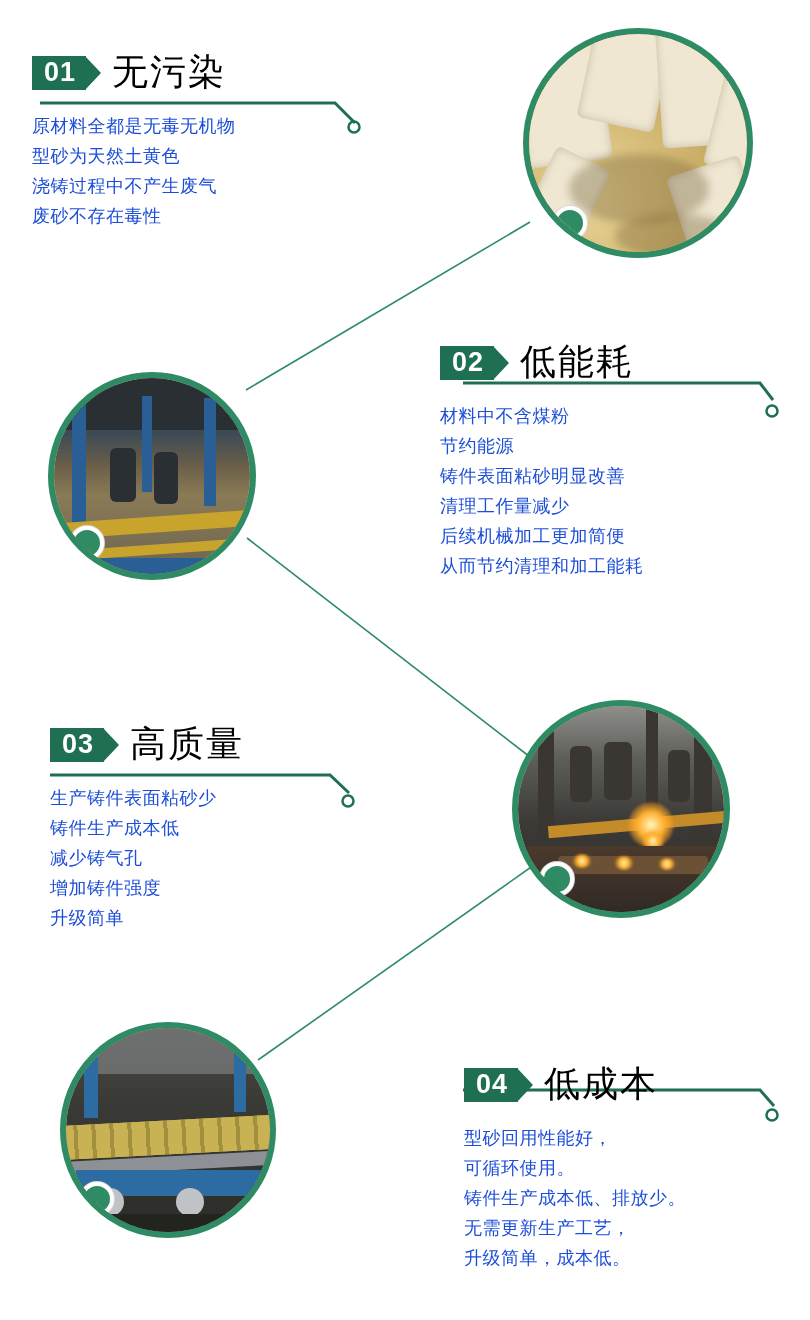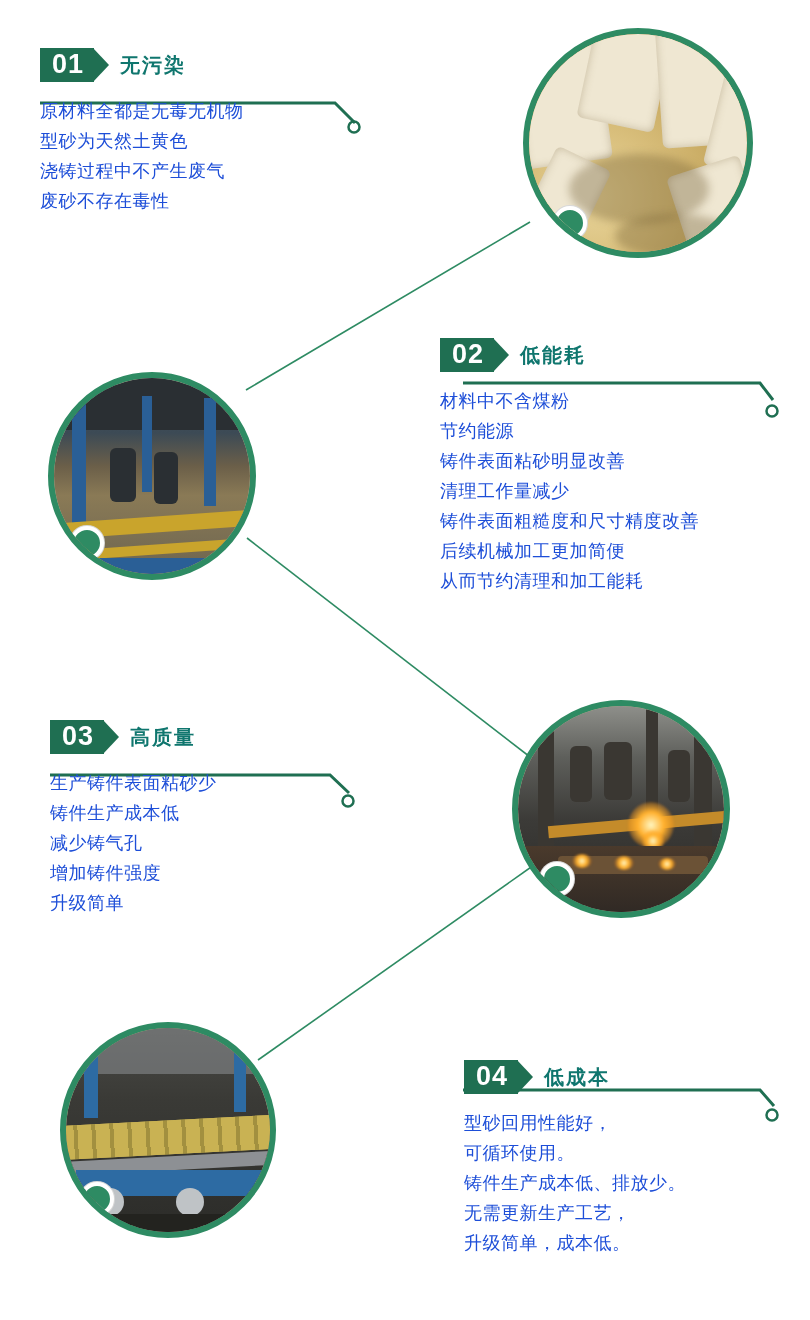--- a/index.html
+++ b/index.html
@@ -54,23 +54,23 @@
     position: absolute;
     right: -15px;
     top: 0;
     width: 0;
     height: 0;
     border-top: 17px solid transparent;
     border-bottom: 17px solid transparent;
     border-left: 16px solid #1f6f52;
   }
   .title {
-    font-size: 20px;
-    font-weight: bold;
-    color: #0f766e;
+    font-size: 36px;
+    font-weight: normal;
+    color: #000000;
     margin-left: 12px;
     letter-spacing: 2px;
   }
   .lines {
     margin-top: 14px;
   }
   .lines div {
     font-size: 18px;
     color: #1d4ed8;
     line-height: 30px;
@@ -199,21 +199,21 @@
 
     <path d="M50 775 H330 L349 793" fill="none" stroke="#1f6f52" stroke-width="3"></path>
     <circle cx="348" cy="801" r="5.5" fill="none" stroke="#1f6f52" stroke-width="2.5"></circle>
 
     <path d="M534 865 L258 1060" fill="none" stroke="#2e8b63" stroke-width="1.6"></path>
 
     <path d="M463 1090 H760 L774 1106" fill="none" stroke="#1f6f52" stroke-width="3"></path>
     <circle cx="772" cy="1115" r="5.5" fill="none" stroke="#1f6f52" stroke-width="2.5"></circle>
   </svg>
 
-  <div class="block" style="left:40px; top:48px; width:320px;">
+  <div class="block" style="left:32px; top:48px; width:320px;">
     <div class="head">
       <span class="num-badge">01</span>
       <span class="title">无污染</span>
     </div>
     <div class="lines">
       <div>原材料全都是无毒无机物</div>
       <div>型砂为天然土黄色</div>
       <div>浇铸过程中不产生废气</div>
       <div>废砂不存在毒性</div>
     </div>
@@ -253,21 +253,20 @@
   <div class="block" style="left:440px; top:338px; width:330px;">
     <div class="head">
       <span class="num-badge">02</span>
       <span class="title">低能耗</span>
     </div>
     <div class="lines">
       <div>材料中不含煤粉</div>
       <div>节约能源</div>
       <div>铸件表面粘砂明显改善</div>
       <div>清理工作量减少</div>
-      <div>铸件表面粗糙度和尺寸精度改善</div>
       <div>后续机械加工更加简便</div>
       <div>从而节约清理和加工能耗</div>
     </div>
   </div>
 
   <div class="block" style="left:50px; top:720px; width:320px;">
     <div class="head">
       <span class="num-badge">03</span>
       <span class="title">高质量</span>
     </div>

